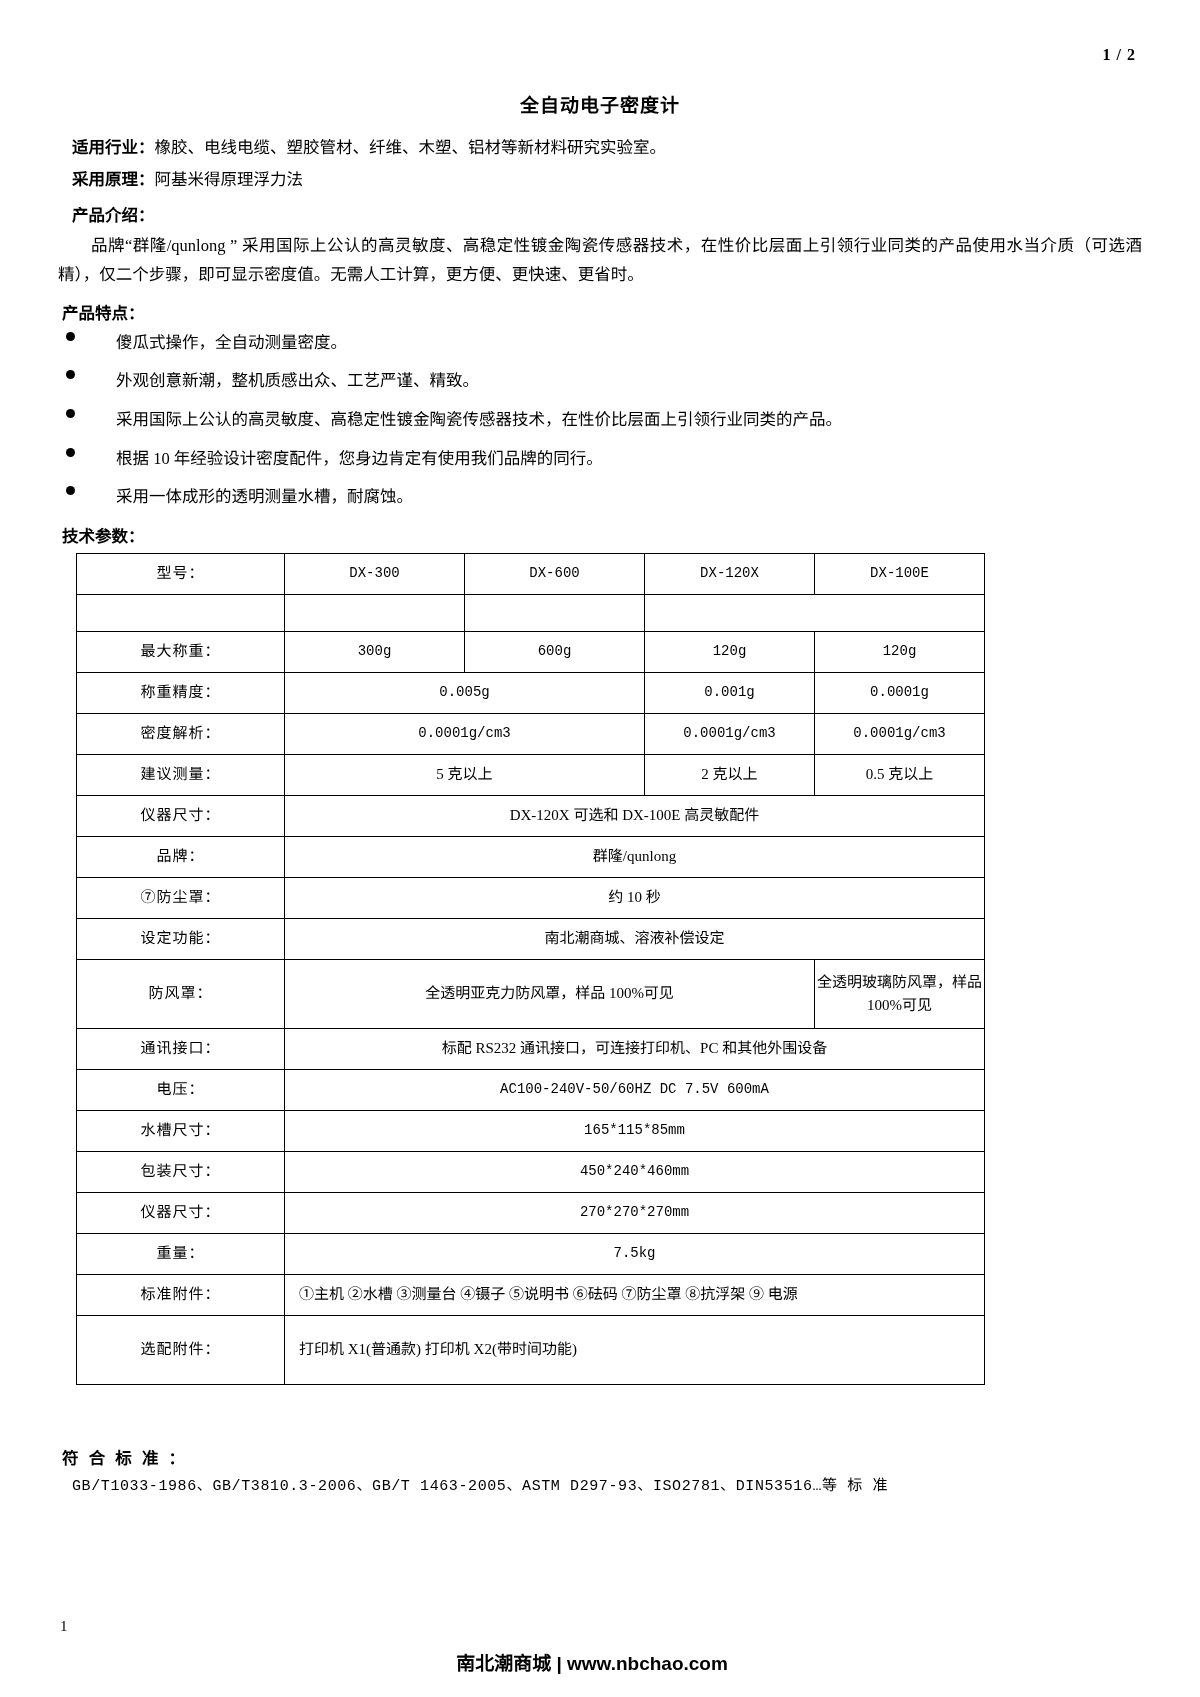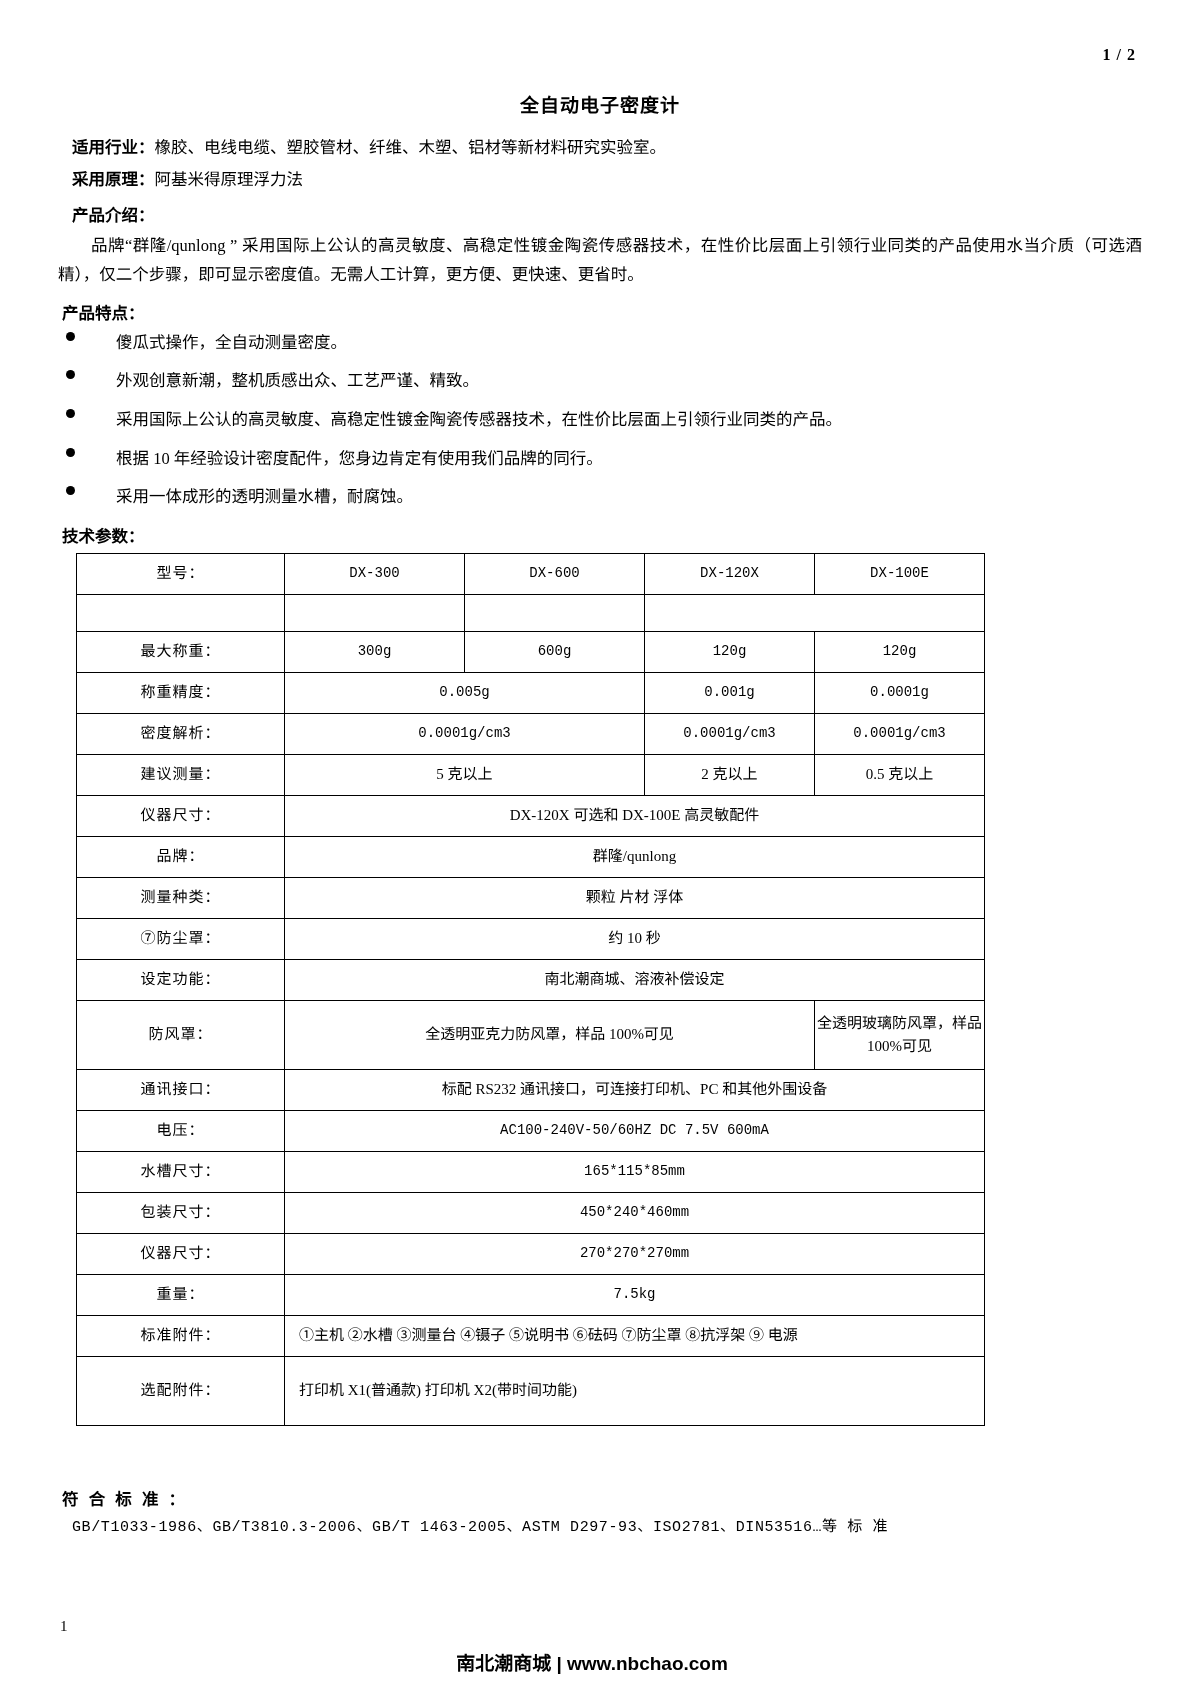--- a/index.html
+++ b/index.html
@@ -228,24 +228,20 @@
       </tr>
       <tr>
         <td class="label">仪器尺寸：</td>
         <td colspan="4">DX-120X 可选和 DX-100E 高灵敏配件</td>
       </tr>
       <tr>
         <td class="label">品牌：</td>
         <td colspan="4">群隆/qunlong</td>
       </tr>
       <tr>
-        <td class="label">测量种类：</td>
-        <td colspan="4">颗粒  片材  浮体</td>
-      </tr>
-      <tr>
         <td class="label">⑦防尘罩：</td>
         <td colspan="4">约 10 秒</td>
       </tr>
       <tr>
         <td class="label">设定功能：</td>
         <td colspan="4">南北潮商城、溶液补偿设定</td>
       </tr>
       <tr>
         <td class="label tall">防风罩：</td>
         <td class="tall" colspan="3">全透明亚克力防风罩，样品 100%可见</td>

